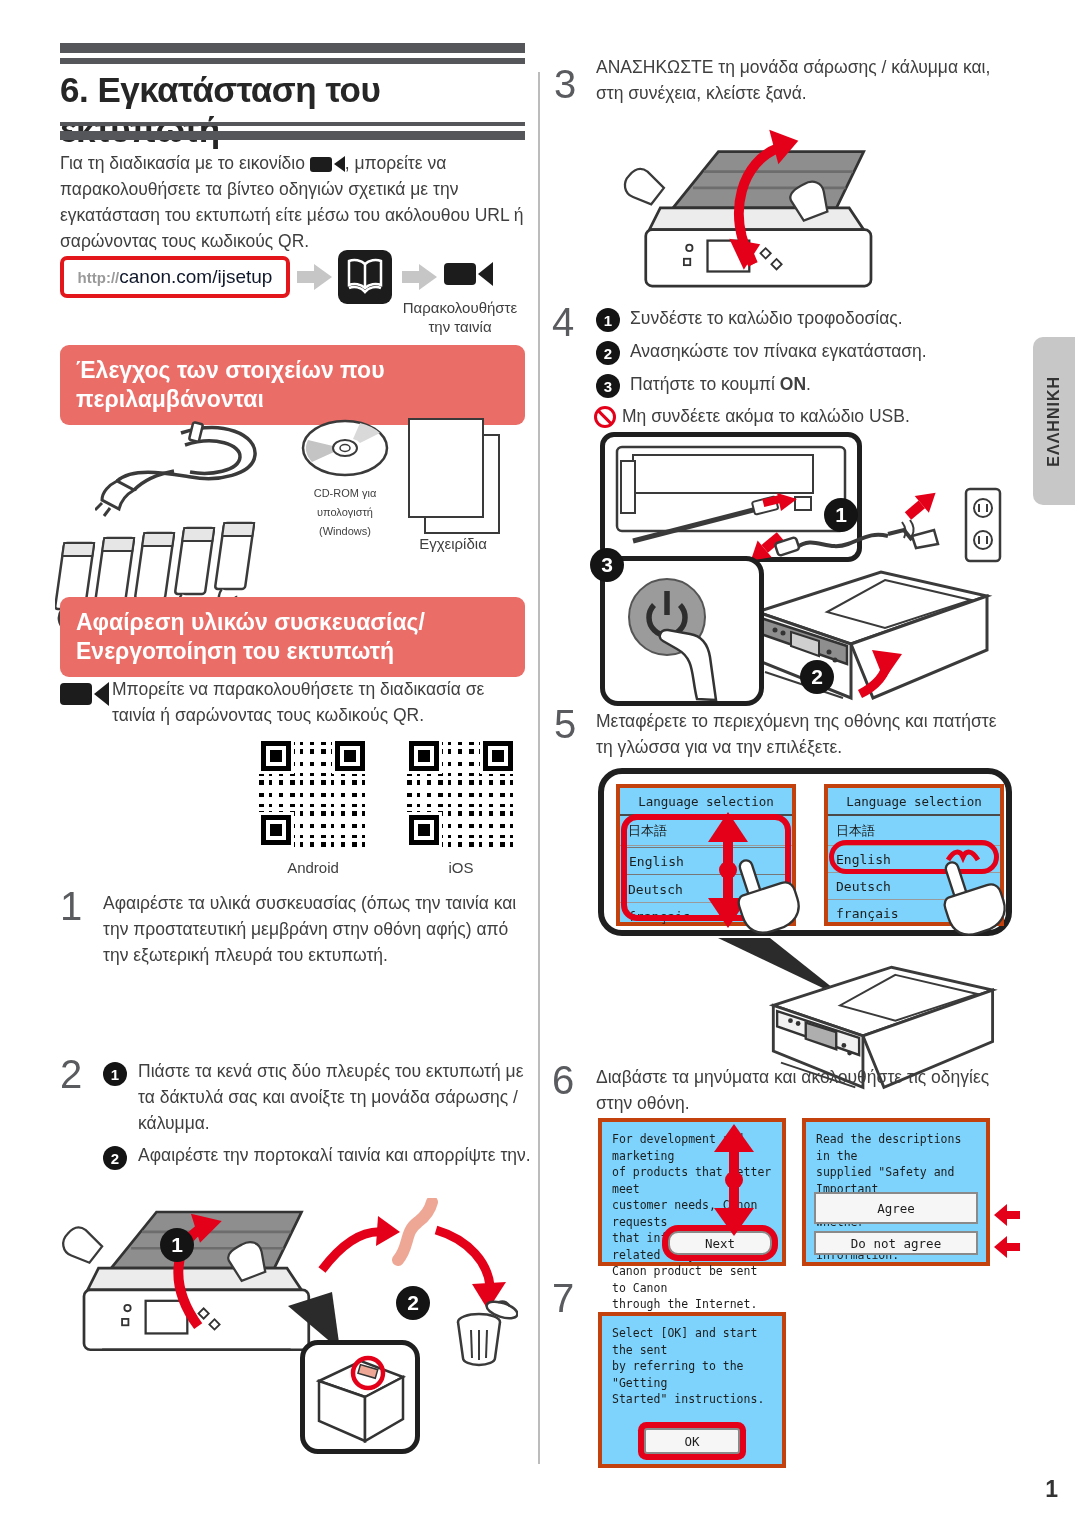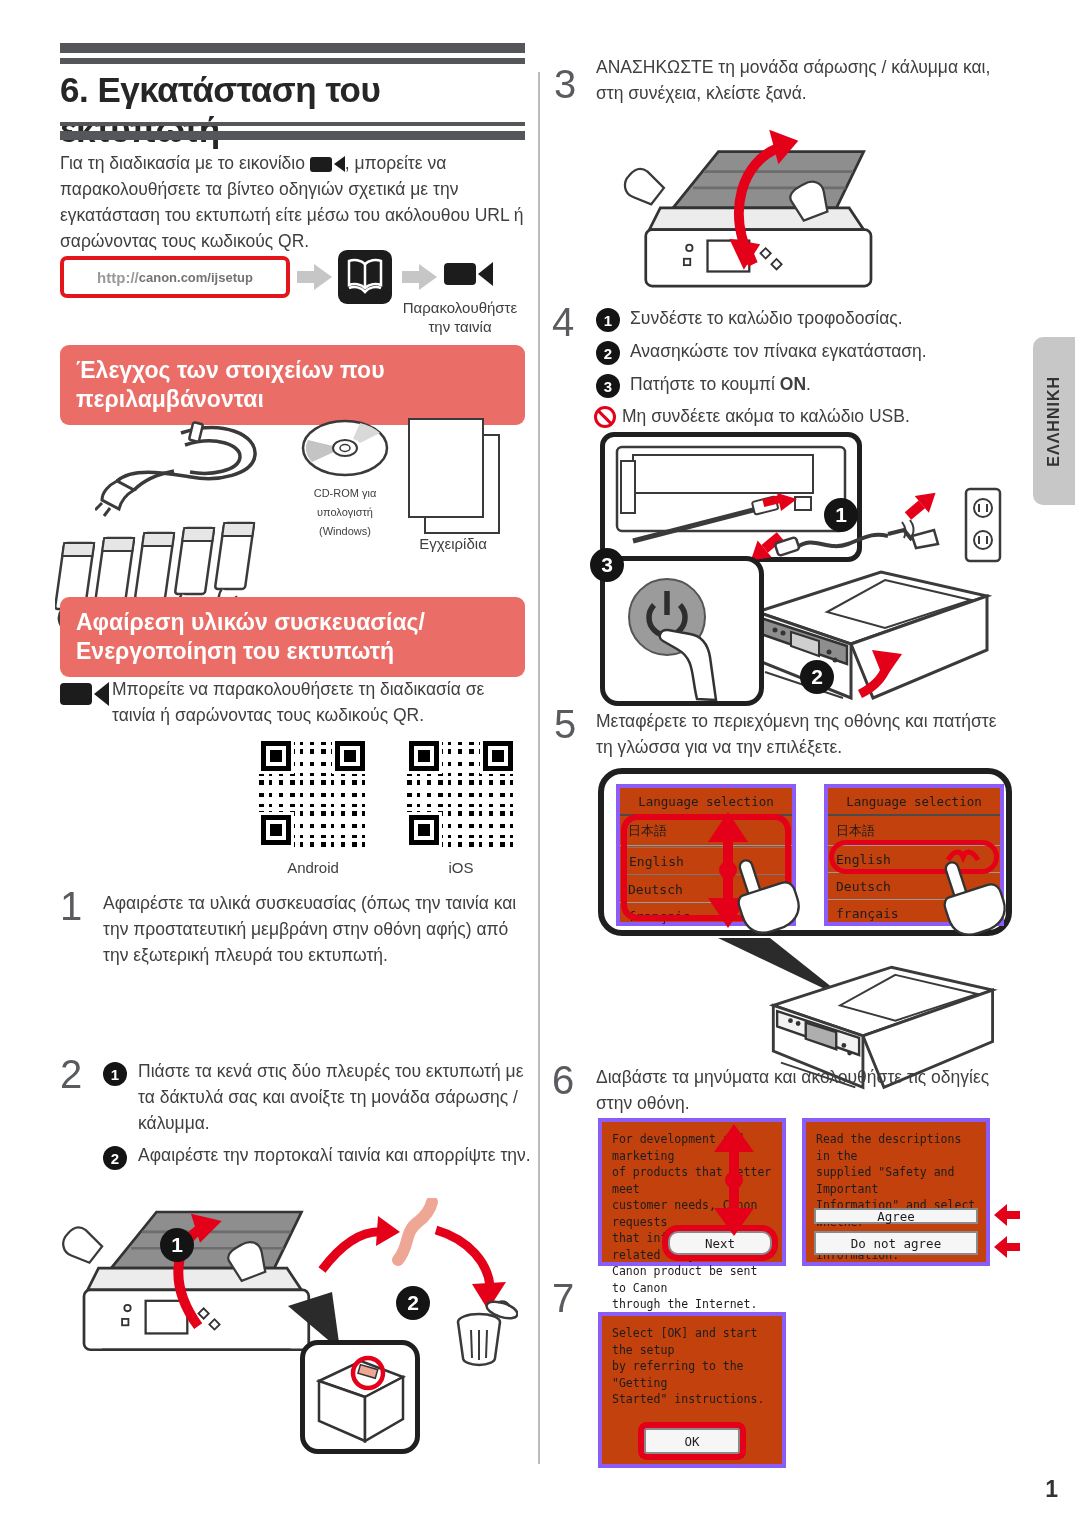--- a/index.html
+++ b/index.html
@@ -21,35 +21,35 @@
          font-size:21px;font-weight:bold;display:flex;align-items:center;justify-content:center;z-index:6}
   .cam{display:inline-flex;align-items:center;vertical-align:middle}
   .cam .b{width:22px;height:15px;background:#1c1c1c;border-radius:3px}
   .cam .l{width:0;height:0;border-top:8px solid transparent;border-bottom:8px solid transparent;
           border-right:11px solid #1c1c1c;margin-left:2px}
   .cam.lg .b{width:32px;height:22px;border-radius:4px}
   .cam.lg .l{border-top-width:12px;border-bottom-width:12px;border-right-width:15px}
   .url-box{position:absolute;border:4px solid #e3161b;border-radius:7px;background:#fff;
            display:flex;align-items:center;justify-content:center;box-sizing:border-box}
   .url-prefix{color:#9a9a9a;font-size:15px;font-weight:bold}
-  .url-domain{color:#737373;font-size:13px;font-weight:bold}
+  .url-domain{color:#0f172a;font-size:19px;font-weight:normal}
   .caption{position:absolute;text-align:center;font-size:15px;line-height:19px;color:#3f3f3f}
   .qr{position:absolute;width:116px;height:116px;box-sizing:border-box;border:4px solid #fff;
       background:
        repeating-linear-gradient(0deg,#000 0 5px,#fff 5px 9px,#000 9px 12px,#fff 12px 19px,#000 19px 23px,#fff 23px 31px),
        repeating-linear-gradient(90deg,#000 0 5px,#fff 5px 10px,#000 10px 13px,#fff 13px 20px,#000 20px 24px,#fff 24px 31px);
       background-blend-mode:screen}
   .fd{position:absolute;width:30px;height:30px;box-sizing:border-box;border:5px solid #000;background:#fff;
       box-shadow:0 0 0 3px #fff;display:flex;align-items:center;justify-content:center}
   .fd::after{content:"";width:12px;height:12px;background:#000}
   .no-icon{position:absolute;width:22px;height:22px;border:3px solid #e50019;border-radius:50%;box-sizing:border-box}
   .no-icon::after{content:"";position:absolute;left:-2px;right:-2px;top:50%;height:3px;margin-top:-1.5px;
       background:#e50019;transform:rotate(45deg)}
   .inset{position:absolute;border:5px solid #1f1f1f;border-radius:18px;background:#fff;box-sizing:border-box}
-  .lcd{position:absolute;background:#c2410c;border:4px solid #8b5cf6;box-sizing:border-box;
+  .lcd{position:absolute;background:#7dd3fc;border:4px solid #c2410c;box-sizing:border-box;
        font-family:"DejaVu Sans Mono",monospace;color:#1d1d1d}
   .lcd-title{text-align:center;font-size:12.5px;padding:6px 0 5px;border-bottom:2px solid #4a4a4a}
   .lrow{position:relative;font-size:13px;padding:6px 0 5px 8px;border-bottom:1.5px solid #9a9a9a}
   .lrow.last{border-bottom:none}
   .lrow.boxed{border:1.5px solid #777;margin:1px 2px;padding-left:6px}
   .scr-text{white-space:pre-line;font-size:11.5px;line-height:16.5px;padding:9px 6px 0 10px}
   .scr-btn{position:absolute;border:2px solid #8a8a8a;background:#f6f6f6;font-size:12.5px;
            font-family:"DejaVu Sans Mono",monospace;color:#1d1d1d;display:flex;align-items:center;
            justify-content:center;box-sizing:border-box}
   .red-ring{box-shadow:0 0 0 6px #e50019;border-radius:10px}
@@ -477,33 +477,33 @@
       <polygon points="22,112 2,84 42,84" fill="#e50019"></polygon>
       <circle cx="22" cy="56" r="9" fill="#e50019"></circle>
     </svg>
   </div>
 
   <div class="lcd" style="left:802px;top:1118px;width:188px;height:148px">
     <div class="scr-text">Read the descriptions in the
 supplied "Safety and Important
 Information" and select whether
 you agree to send information.</div>
-    <div class="scr-btn" style="left:8px;right:8px;bottom:38px;height:16px">Agree</div>
+    <div class="scr-btn" style="left:8px;right:8px;bottom:38px;height:32px">Agree</div>
     <div class="scr-btn" style="left:8px;right:8px;bottom:7px;height:24px">Do not agree</div>
   </div>
   <svg class="abs" style="left:994px;top:1204px" width="26" height="22">
     <polygon points="0,11 13,0 13,7 26,7 26,15 13,15 13,22" fill="#e50019"></polygon>
   </svg>
   <svg class="abs" style="left:994px;top:1236px" width="26" height="22">
     <polygon points="0,11 13,0 13,7 26,7 26,15 13,15 13,22" fill="#e50019"></polygon>
   </svg>
 
   <div class="step-num" style="left:552px;top:1276px">7</div>
   <div class="lcd" style="left:598px;top:1312px;width:188px;height:156px">
-    <div class="scr-text">Select [OK] and start the setup
+    <div class="scr-text">Select [OK] and start the sent
 by referring to the "Getting
 Started" instructions.</div>
     <div class="scr-btn red-ring" style="left:42px;right:42px;bottom:10px;height:26px;border-radius:3px">OK</div>
   </div>
 
   <div class="lang-tab">
     <span>ΕΛΛΗΝΙΚΗ</span>
   </div>
   <div class="pagenum" style="left:1018px;top:1476px;width:40px;text-align:right">1</div>
 

